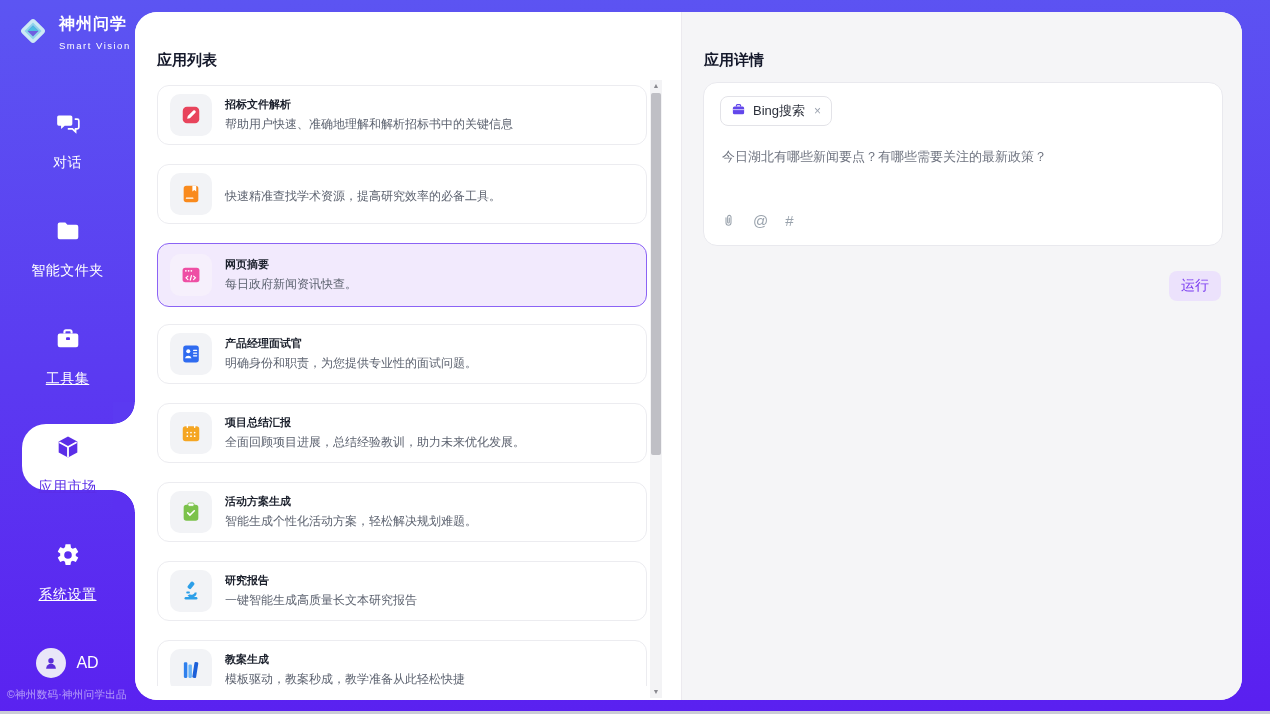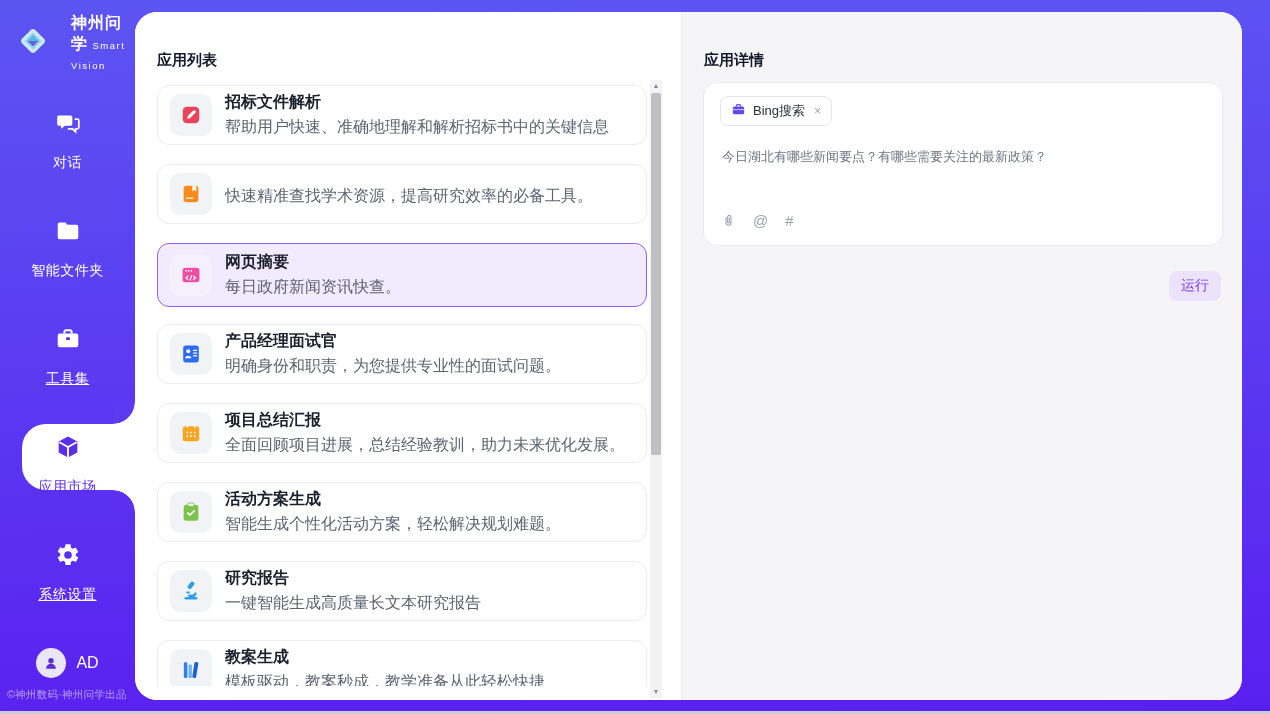--- a/index.html
+++ b/index.html
@@ -6,21 +6,21 @@
   html,body { width:1270px; height:714px; overflow:hidden; }
   body {
     font-family:"Liberation Sans","DejaVu Sans",sans-serif;
     background:linear-gradient(178deg,#5c55f2 0%,#5a1ff0 100%);
     position:relative; color:#1b202c;
   }
   .page-bottom-line{position:absolute;left:0;bottom:0;width:100%;height:3px;background:#cbccd6;}
 
   
   .sidebar{position:absolute;left:0;top:0;width:135px;height:711px;}
-  .logo{position:absolute;left:15px;top:13px;display:flex;align-items:center;gap:20px;}
+  .logo{position:absolute;left:15px;top:13px;display:flex;align-items:center;gap:8px;}
   .logo-text .brand-name{color:#fff;font-size:16px;font-weight:700;letter-spacing:1px;}
   .logo-text .brand-tag{color:#fff;font-size:9.5px;letter-spacing:1.5px;margin-top:2px;}
   .nav-item{position:absolute;width:135px;text-align:center;color:#fff;cursor:pointer;}
   .nav-item svg{width:26px;height:26px;display:inline-block;}
   .nav-item .nav-label{display:block;font-size:14px;margin-top:14px;letter-spacing:.5px;}
   .nav-item.u .nav-label{text-decoration:underline;}
   .nav-item:nth-of-type(1){top:110px;}
   .nav-item:nth-of-type(2){top:218px;}
   .nav-item:nth-of-type(3){top:326px;}
   .nav-item:nth-of-type(4){top:434px;color:#5b2ee8;}
@@ -41,22 +41,22 @@
   .panel-title{position:absolute;left:22px;top:39px;font-size:15px;font-weight:700;color:#15192b;}
 
   
   .list-panel{width:546px;position:relative;background:#fff;flex:none;}
   .cards{position:absolute;left:22px;top:73px;width:490px;height:601px;overflow:hidden;}
   .app-card{height:60px;border:1px solid #ececf0;border-radius:12px;background:#fff;display:flex;align-items:center;gap:13px;padding:0 12px;margin-bottom:19px;cursor:pointer;}
   .app-card.selected{height:64px;border:1.5px solid #8b63f5;background:#f2eafd;margin-bottom:17px;}
   .tile{width:42px;height:42px;border-radius:10px;background:#f2f3f6;display:flex;align-items:center;justify-content:center;flex:none;}
   .app-card.selected .tile{background:#f6f0fc;}
   .tile svg{width:22px;height:22px;}
-  .card-title{font-size:16px;font-weight:700;color:#1b202c;}
-  .card-desc{font-size:16px;color:#5d6370;margin-top:4px;}
+  .card-title{font-size:11px;font-weight:700;color:#1b202c;}
+  .card-desc{font-size:12px;color:#5d6370;margin-top:4px;}
 
   
   .scrollbar{position:absolute;right:19px;top:68px;width:12px;height:618px;background:#f3f3f5;}
   .sb-arrow{position:absolute;left:0;width:12px;text-align:center;font-size:7px;color:#8a8a90;line-height:10px;cursor:pointer;}
   .sb-up{top:1px;} .sb-down{bottom:1px;}
   .sb-thumb{position:absolute;left:1px;top:13px;width:10px;height:362px;background:#bfbfc5;border-radius:2px;cursor:pointer;}
 
   
   .detail-panel{flex:1;position:relative;background:#f5f5f7;border-left:1px solid #eceaef;}
   .composer-card{position:absolute;left:21px;top:70px;width:520px;height:164px;background:#fff;border:1px solid #e9e9ee;border-radius:14px;}

